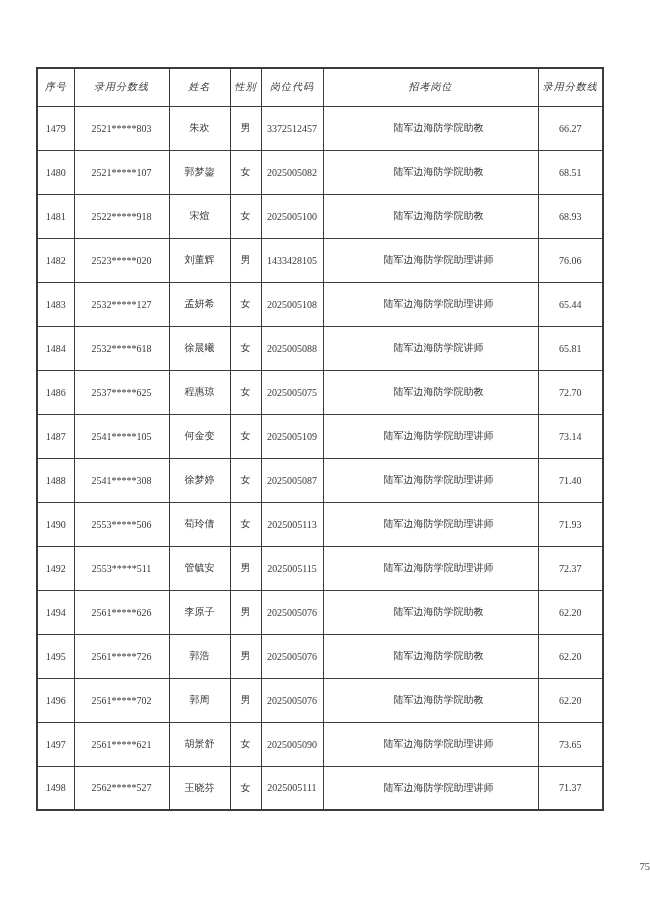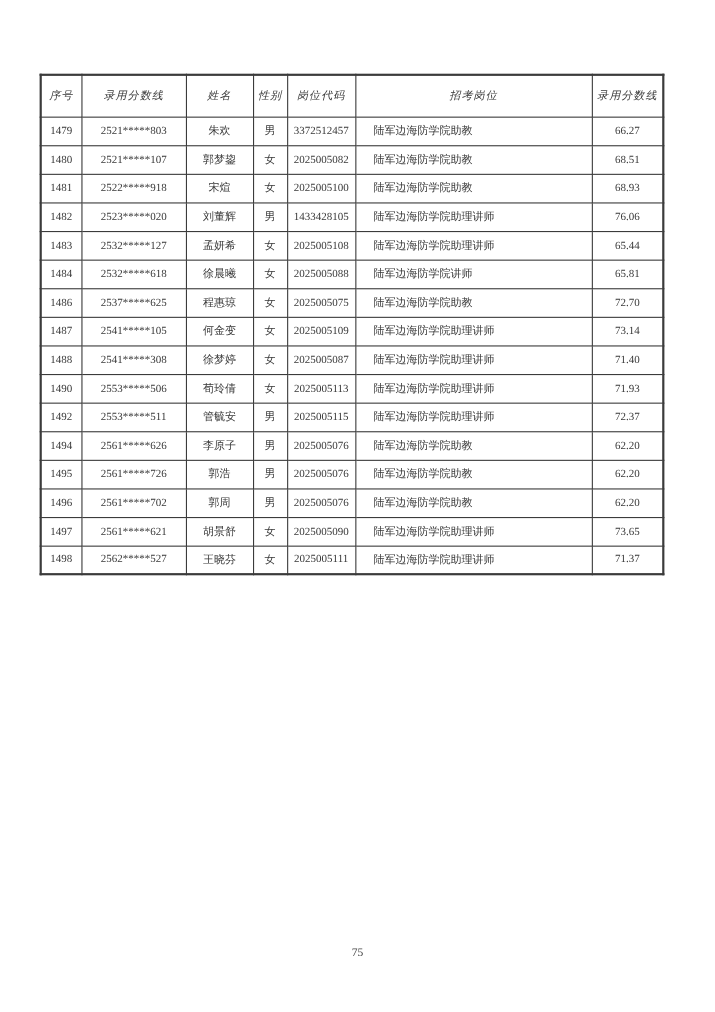--- a/index.html
+++ b/index.html
@@ -27,34 +27,34 @@
     border: 1px solid #3b3b3b;
     text-align: center;
     vertical-align: middle;
     font-size: 10px;
     color: #383838;
     font-weight: normal;
     overflow: hidden;
     white-space: nowrap;
   }
   table.score-table thead tr { height: 38px; }
-  table.score-table tbody tr { height: 26px; }
+  table.score-table tbody tr { height: 44px; }
   table.score-table th {
     font-style: italic;
     letter-spacing: 1px;
   }
   table.score-table td.col-position {
-    text-align: left;
+    text-align: center;
     padding-left: 16px;
   }
   .page-number {
     position: absolute;
     left: 0; top: 861px;
     width: 100%;
-    text-align: center;
+    text-align: right;
     font-size: 10.5px;
     color: #444444;
   }
 </style>
 </head>
 <body>
 
 <div class="page">
 
   <table class="score-table">

